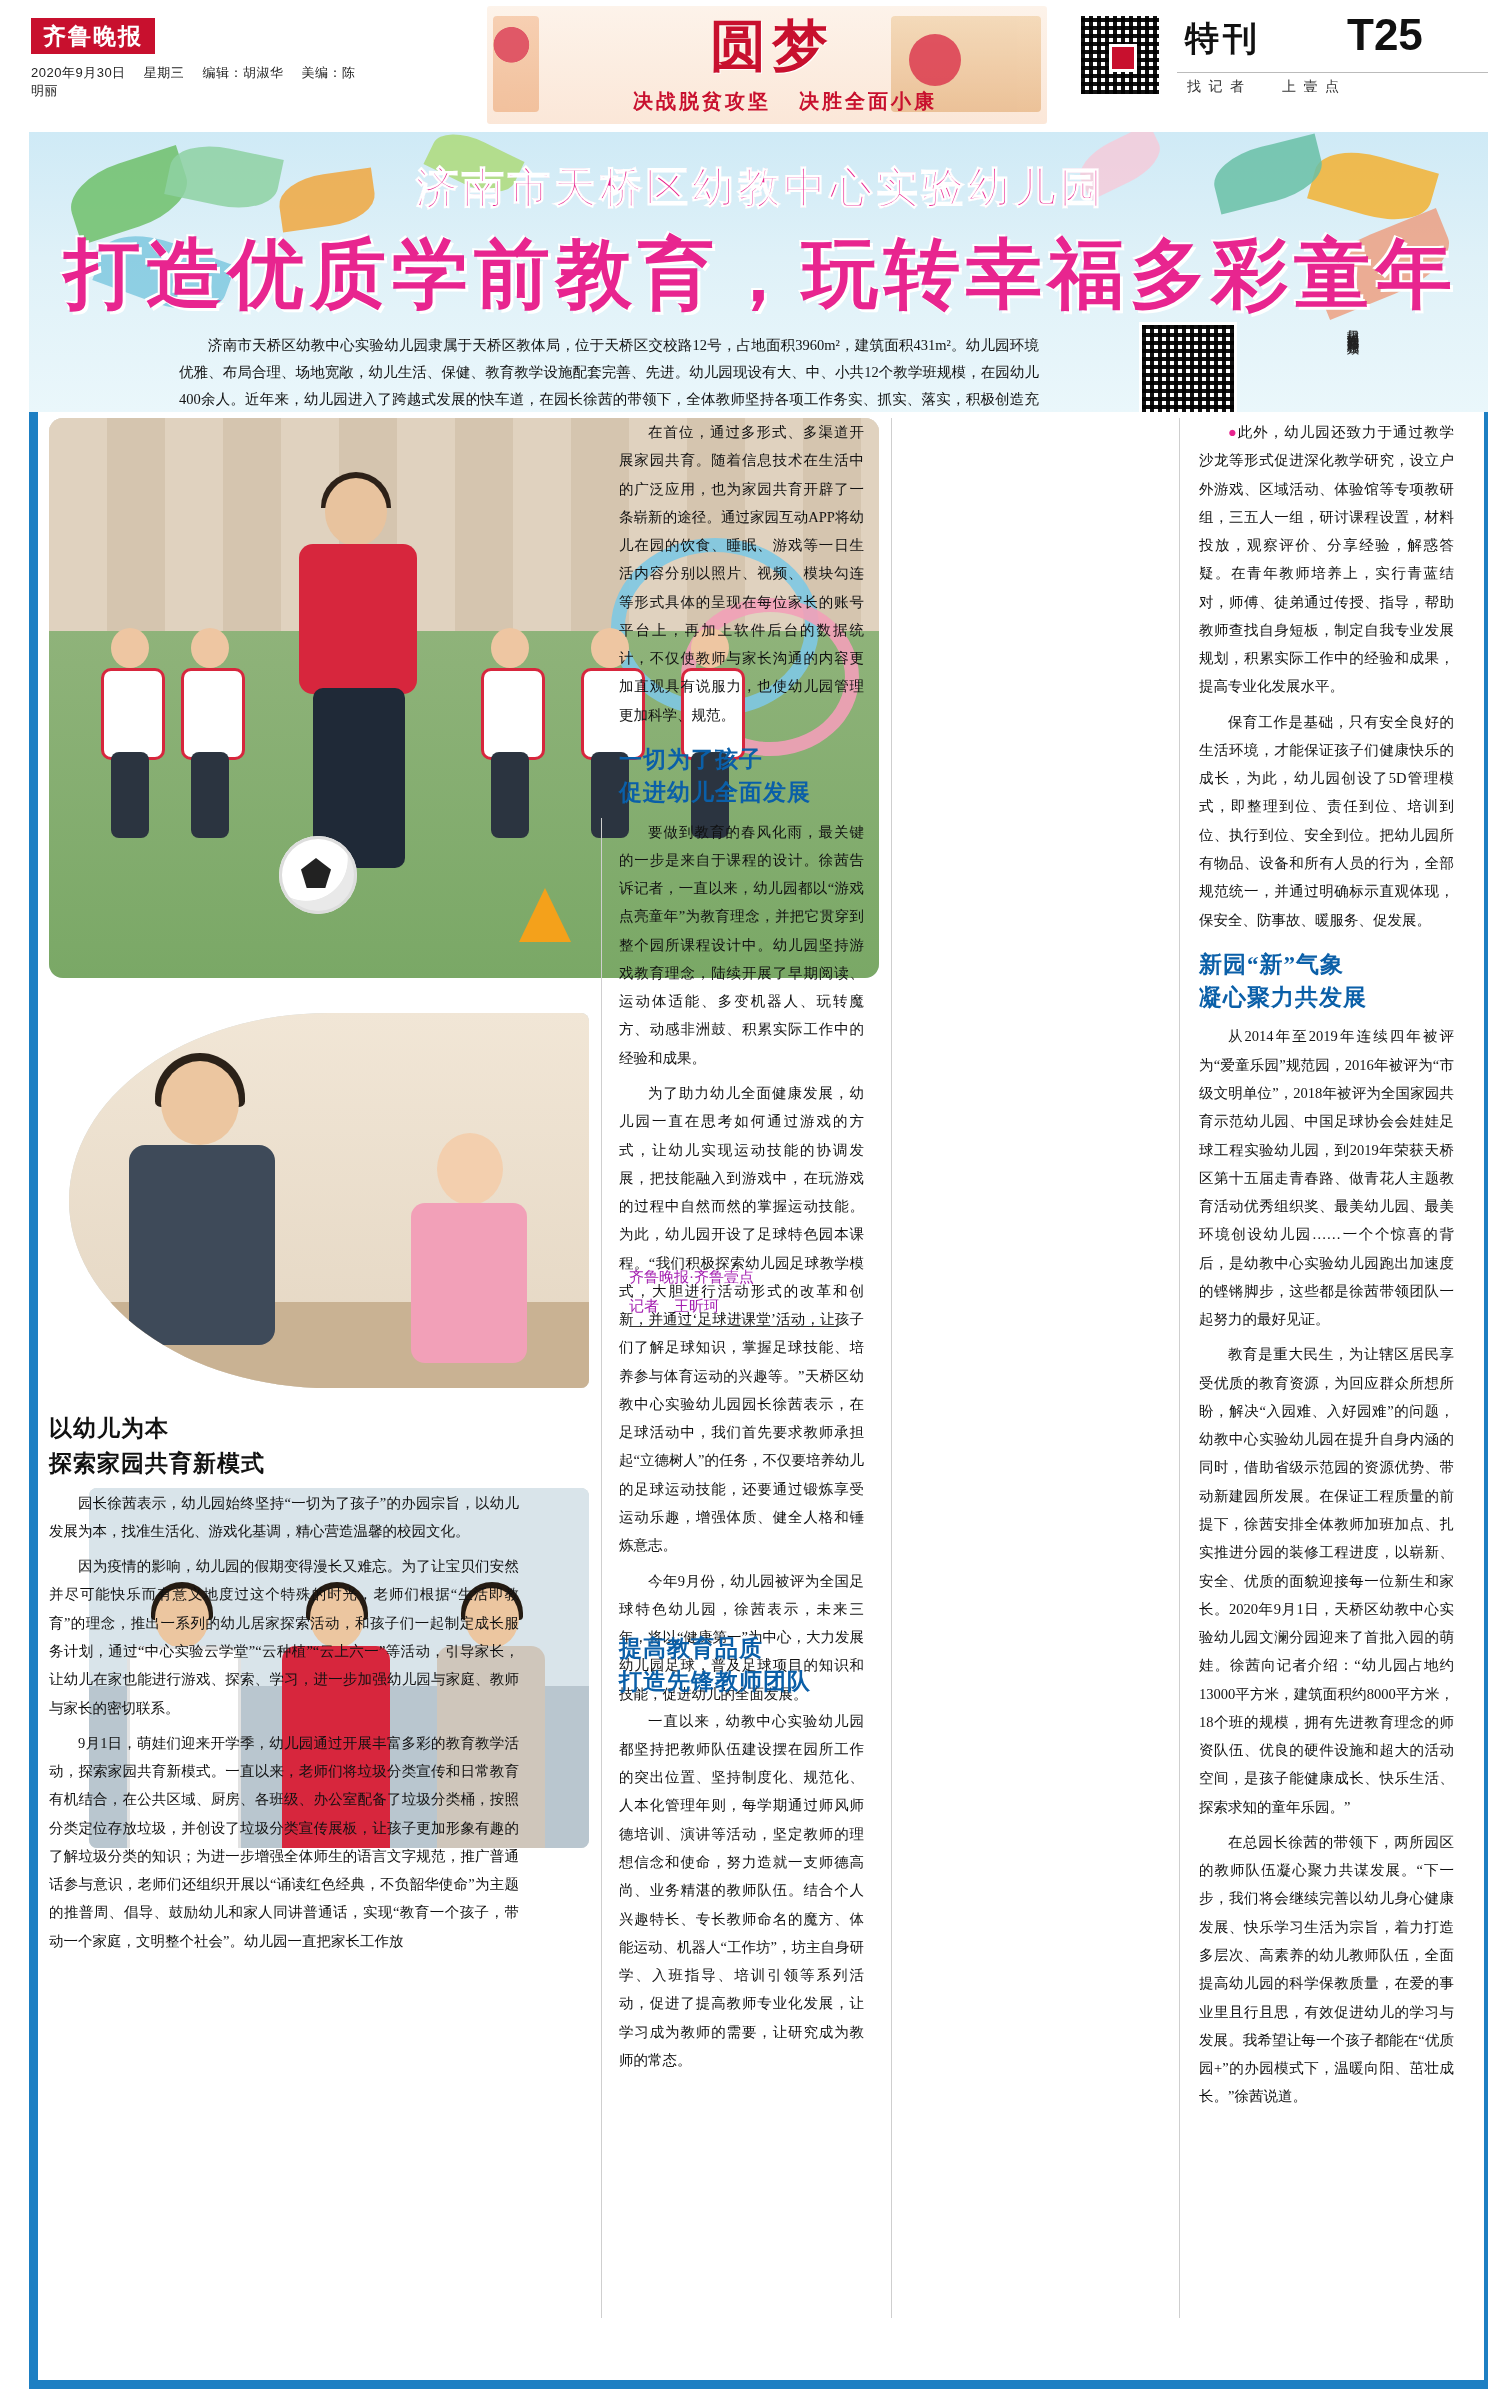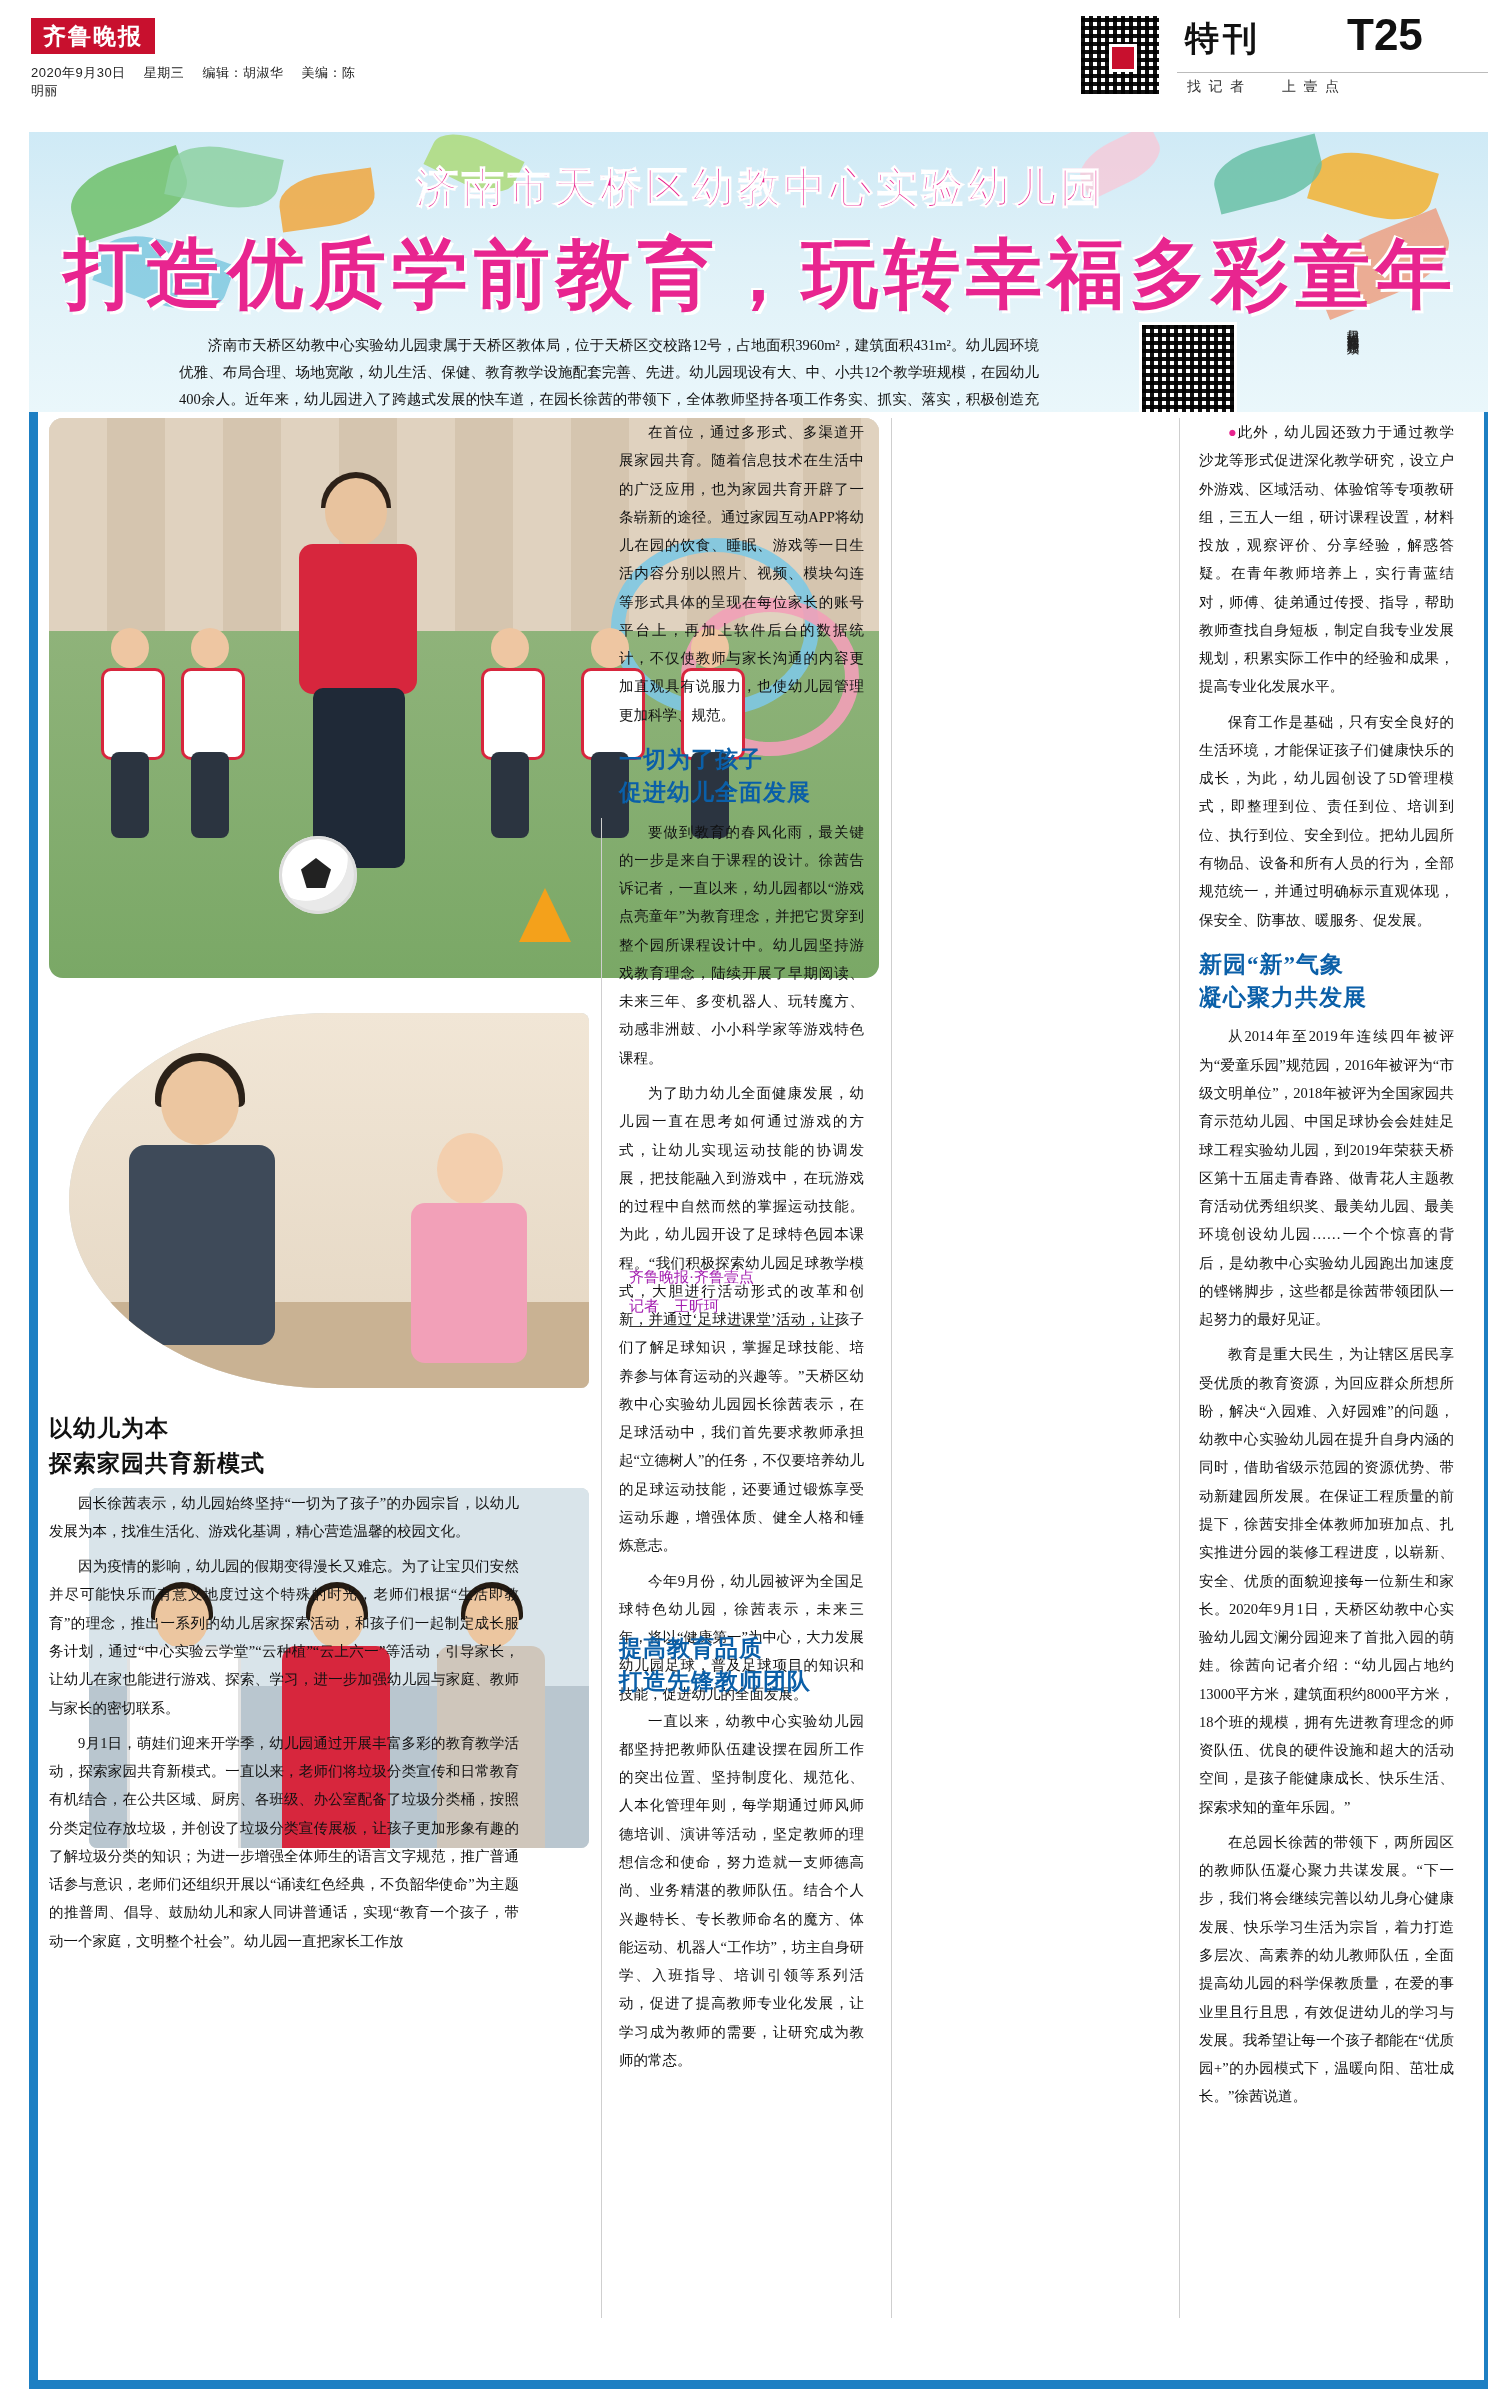--- a/index.html
+++ b/index.html
@@ -199,20 +199,29 @@
 
   <div class="masthead">
     <div class="mh-logo">齐鲁晚报</div>
     <div class="mh-dateline">
       <span>2020年9月30日</span>
       <span>星期三</span>
       <span>编辑：胡淑华</span>
       <span>美编：陈明丽</span>
     </div>
 
+    <div class="mh-center">
+      <div class="deco-left"></div>
+      <div class="deco-right"></div>
+      <div class="mh-title">圆梦</div>
+      <div class="mh-sub">
+        <b>决战脱贫攻坚</b>
+        <b>决胜全面小康</b>
+      </div>
+    </div>
 
     <div class="mh-qr"></div>
     <div class="mh-special">特刊</div>
     <div class="mh-pagenum">T25</div>
     <div class="mh-rule"></div>
     <div class="mh-findrep">
       <span>找 记 者</span>
       <span>上 壹 点</span>
     </div>
   </div>
@@ -324,21 +333,21 @@
       <div class="colhead dark" style="margin-top:-6px;">探索家园共育新模式</div>
       <p>园长徐茜表示，幼儿园始终坚持“一切为了孩子”的办园宗旨，以幼儿发展为本，找准生活化、游戏化基调，精心营造温馨的校园文化。</p>
       <p>因为疫情的影响，幼儿园的假期变得漫长又难忘。为了让宝贝们安然并尽可能快乐而有意义地度过这个特殊的时光，老师们根据“生活即教育”的理念，推出一系列的幼儿居家探索活动，和孩子们一起制定成长服务计划，通过“中心实验云学堂”“云种植”“云上六一”等活动，引导家长，让幼儿在家也能进行游戏、探索、学习，进一步加强幼儿园与家庭、教师与家长的密切联系。</p>
       <p>9月1日，萌娃们迎来开学季，幼儿园通过开展丰富多彩的教育教学活动，探索家园共育新模式。一直以来，老师们将垃圾分类宣传和日常教育有机结合，在公共区域、厨房、各班级、办公室配备了垃圾分类桶，按照分类定位存放垃圾，并创设了垃圾分类宣传展板，让孩子更加形象有趣的了解垃圾分类的知识；为进一步增强全体师生的语言文字规范，推广普通话参与意识，老师们还组织开展以“诵读红色经典，不负韶华使命”为主题的推普周、倡导、鼓励幼儿和家人同讲普通话，实现“教育一个孩子，带动一个家庭，文明整个社会”。幼儿园一直把家长工作放</p>
     </div>
 
     <div class="col c1">
       <p>在首位，通过多形式、多渠道开展家园共育。随着信息技术在生活中的广泛应用，也为家园共育开辟了一条崭新的途径。通过家园互动APP将幼儿在园的饮食、睡眠、游戏等一日生活内容分别以照片、视频、模块勾连等形式具体的呈现在每位家长的账号平台上，再加上软件后台的数据统计，不仅使教师与家长沟通的内容更加直观具有说服力，也使幼儿园管理更加科学、规范。</p>
       <div class="colhead">一切为了孩子</div>
       <div class="colhead" style="margin-top:-8px;">促进幼儿全面发展</div>
-      <p>要做到教育的春风化雨，最关键的一步是来自于课程的设计。徐茜告诉记者，一直以来，幼儿园都以“游戏点亮童年”为教育理念，并把它贯穿到整个园所课程设计中。幼儿园坚持游戏教育理念，陆续开展了早期阅读、未来三年、多变机器人、玩转魔方、动感非洲鼓、小小科学家等游戏特色课程。</p>
+      <p>要做到教育的春风化雨，最关键的一步是来自于课程的设计。徐茜告诉记者，一直以来，幼儿园都以“游戏点亮童年”为教育理念，并把它贯穿到整个园所课程设计中。幼儿园坚持游戏教育理念，陆续开展了早期阅读、运动体适能、多变机器人、玩转魔方、动感非洲鼓、积累实际工作中的经验和成果。</p>
       <p>为了助力幼儿全面健康发展，幼儿园一直在思考如何通过游戏的方式，让幼儿实现运动技能的协调发展，把技能融入到游戏中，在玩游戏的过程中自然而然的掌握运动技能。为此，幼儿园开设了足球特色园本课程。“我们积极探索幼儿园足球教学模式，大胆进行活动形式的改革和创新，并通过‘足球进课堂’活动，让孩子们了解足球知识，掌握足球技能、培养参与体育运动的兴趣等。”天桥区幼教中心实验幼儿园园长徐茜表示，在足球活动中，我们首先要求教师承担起“立德树人”的任务，不仅要培养幼儿的足球运动技能，还要通过锻炼享受运动乐趣，增强体质、健全人格和锤炼意志。</p>
       <p>今年9月份，幼儿园被评为全国足球特色幼儿园，徐茜表示，未来三年，将以“健康第一”为中心，大力发展幼儿园足球，普及足球项目的知识和技能，促进幼儿的全面发展。</p>
     </div>
 
     <div class="col c4">
       <div class="colhead">提高教育品质</div>
       <div class="colhead" style="margin-top:-8px;">打造先锋教师团队</div>
       <p>一直以来，幼教中心实验幼儿园都坚持把教师队伍建设摆在园所工作的突出位置、坚持制度化、规范化、人本化管理年则，每学期通过师风师德培训、演讲等活动，坚定教师的理想信念和使命，努力造就一支师德高尚、业务精湛的教师队伍。结合个人兴趣特长、专长教师命名的魔方、体能运动、机器人“工作坊”，坊主自身研学、入班指导、培训引领等系列活动，促进了提高教师专业化发展，让学习成为教师的需要，让研究成为教师的常态。</p>
     </div>
 

